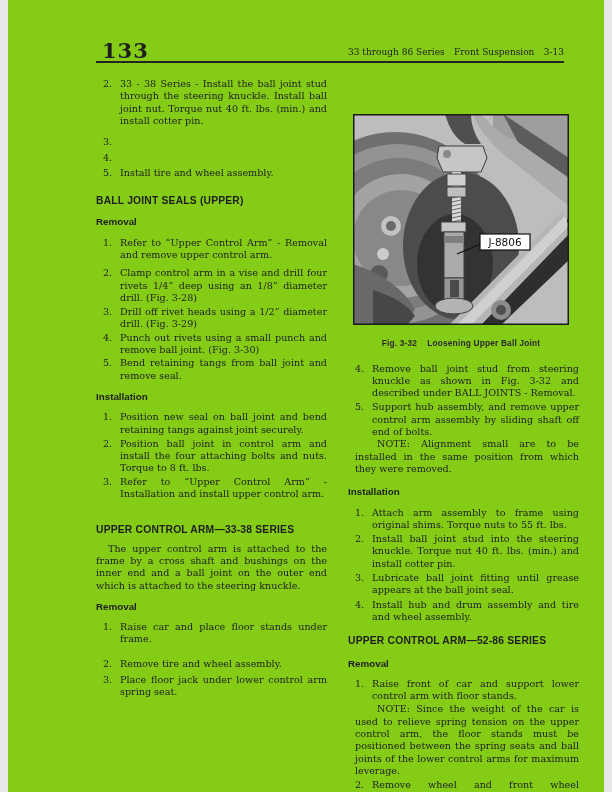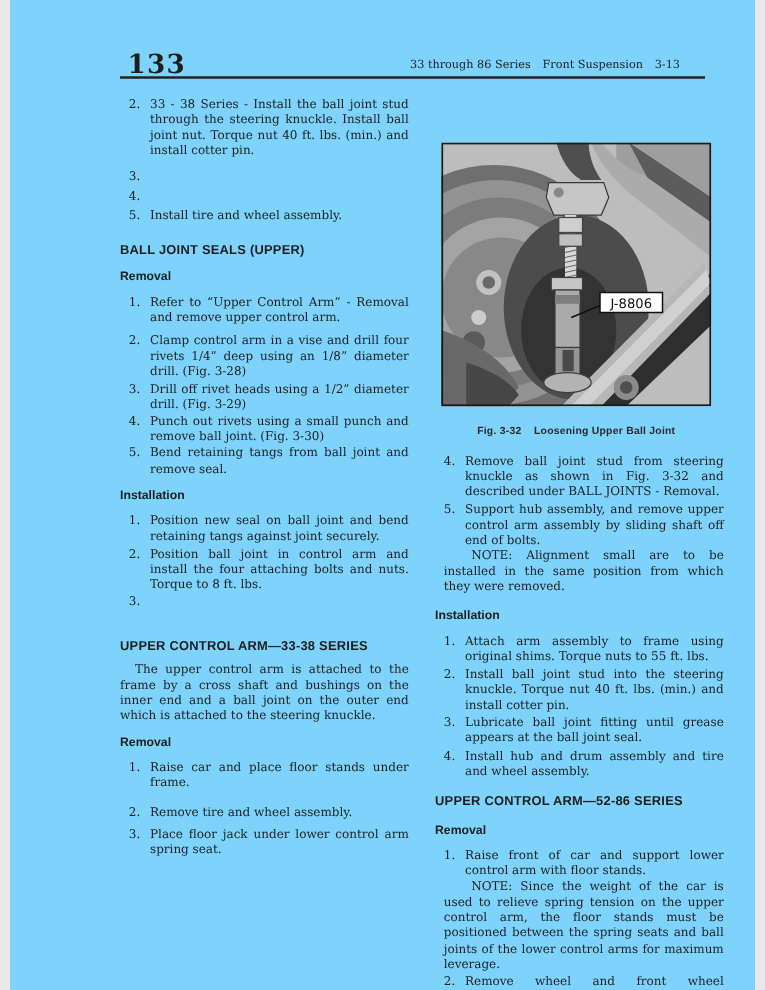--- a/index.html
+++ b/index.html
@@ -1,21 +1,21 @@
 <!DOCTYPE html>
 <html><head>
 <meta charset="utf-8">
 <style>
   html,body{margin:0;padding:0;background:#e8e8e8;}
-  .page{position:relative;width:596px;height:792px;background:#7dd3fc;overflow:hidden;
+  .page{position:relative;width:596px;height:792px;background:#84cc16;overflow:hidden;
         font-family:"DejaVu Serif", serif;color:#1e1e1e;margin:0 auto;}
   
   .page-num{position:absolute;left:94px;top:38px;font-size:21px;font-weight:bold;
             letter-spacing:1px;font-family:"DejaVu Serif", serif;}
-  .header-right{position:absolute;top:47px;left:320px;width:216px;font-size:9px;
+  .header-right{position:absolute;top:47px;left:340px;width:216px;font-size:9px;
                 display:flex;justify-content:space-between;white-space:nowrap;}
   .header-rule{position:absolute;left:88px;top:61px;width:468px;height:2px;background:#232323;}
   
   .col{position:absolute;width:231px;font-size:9.6px;line-height:12.3px;}
   .col-left{left:88px;top:78px;}
   .col-right{left:340px;top:82px;margin-top:32px;}
   
   .item{display:flex;padding-left:7px;}
   .item .num{flex:none;width:17px;}
   .item .txt{flex:1;text-align:justify;}
@@ -91,20 +91,21 @@
     <div class="item" style="margin-top:8px">
       <span class="num">1.</span>
       <span class="txt">Position new seal on ball joint and bend retaining tangs against joint securely.</span>
     </div>
     <div class="item" style="margin-top:2px">
       <span class="num">2.</span>
       <span class="txt">Position ball joint in control arm and install the four attaching bolts and nuts. Torque to 8 ft. lbs.</span>
     </div>
     <div class="item" style="margin-top:1px">
       <span class="num">3.</span>
+      <span class="txt">Refer to “Upper Control Arm” - Installation and install upper control arm.</span>
     </div>
 
     <div class="h-section" style="margin-top:24px">UPPER CONTROL ARM—33-38 SERIES</div>
     <div class="intro" style="margin-top:6px">The upper control arm is attached to the frame by a cross shaft and bushings on the inner end and a ball joint on the outer end which is attached to the steering knuckle.</div>
 
     <div class="h-sub" style="margin-top:9px">Removal</div>
 
     <div class="item" style="margin-top:8px">
       <span class="num">1.</span>
       <span class="txt">Raise car and place floor stands under frame.</span>

